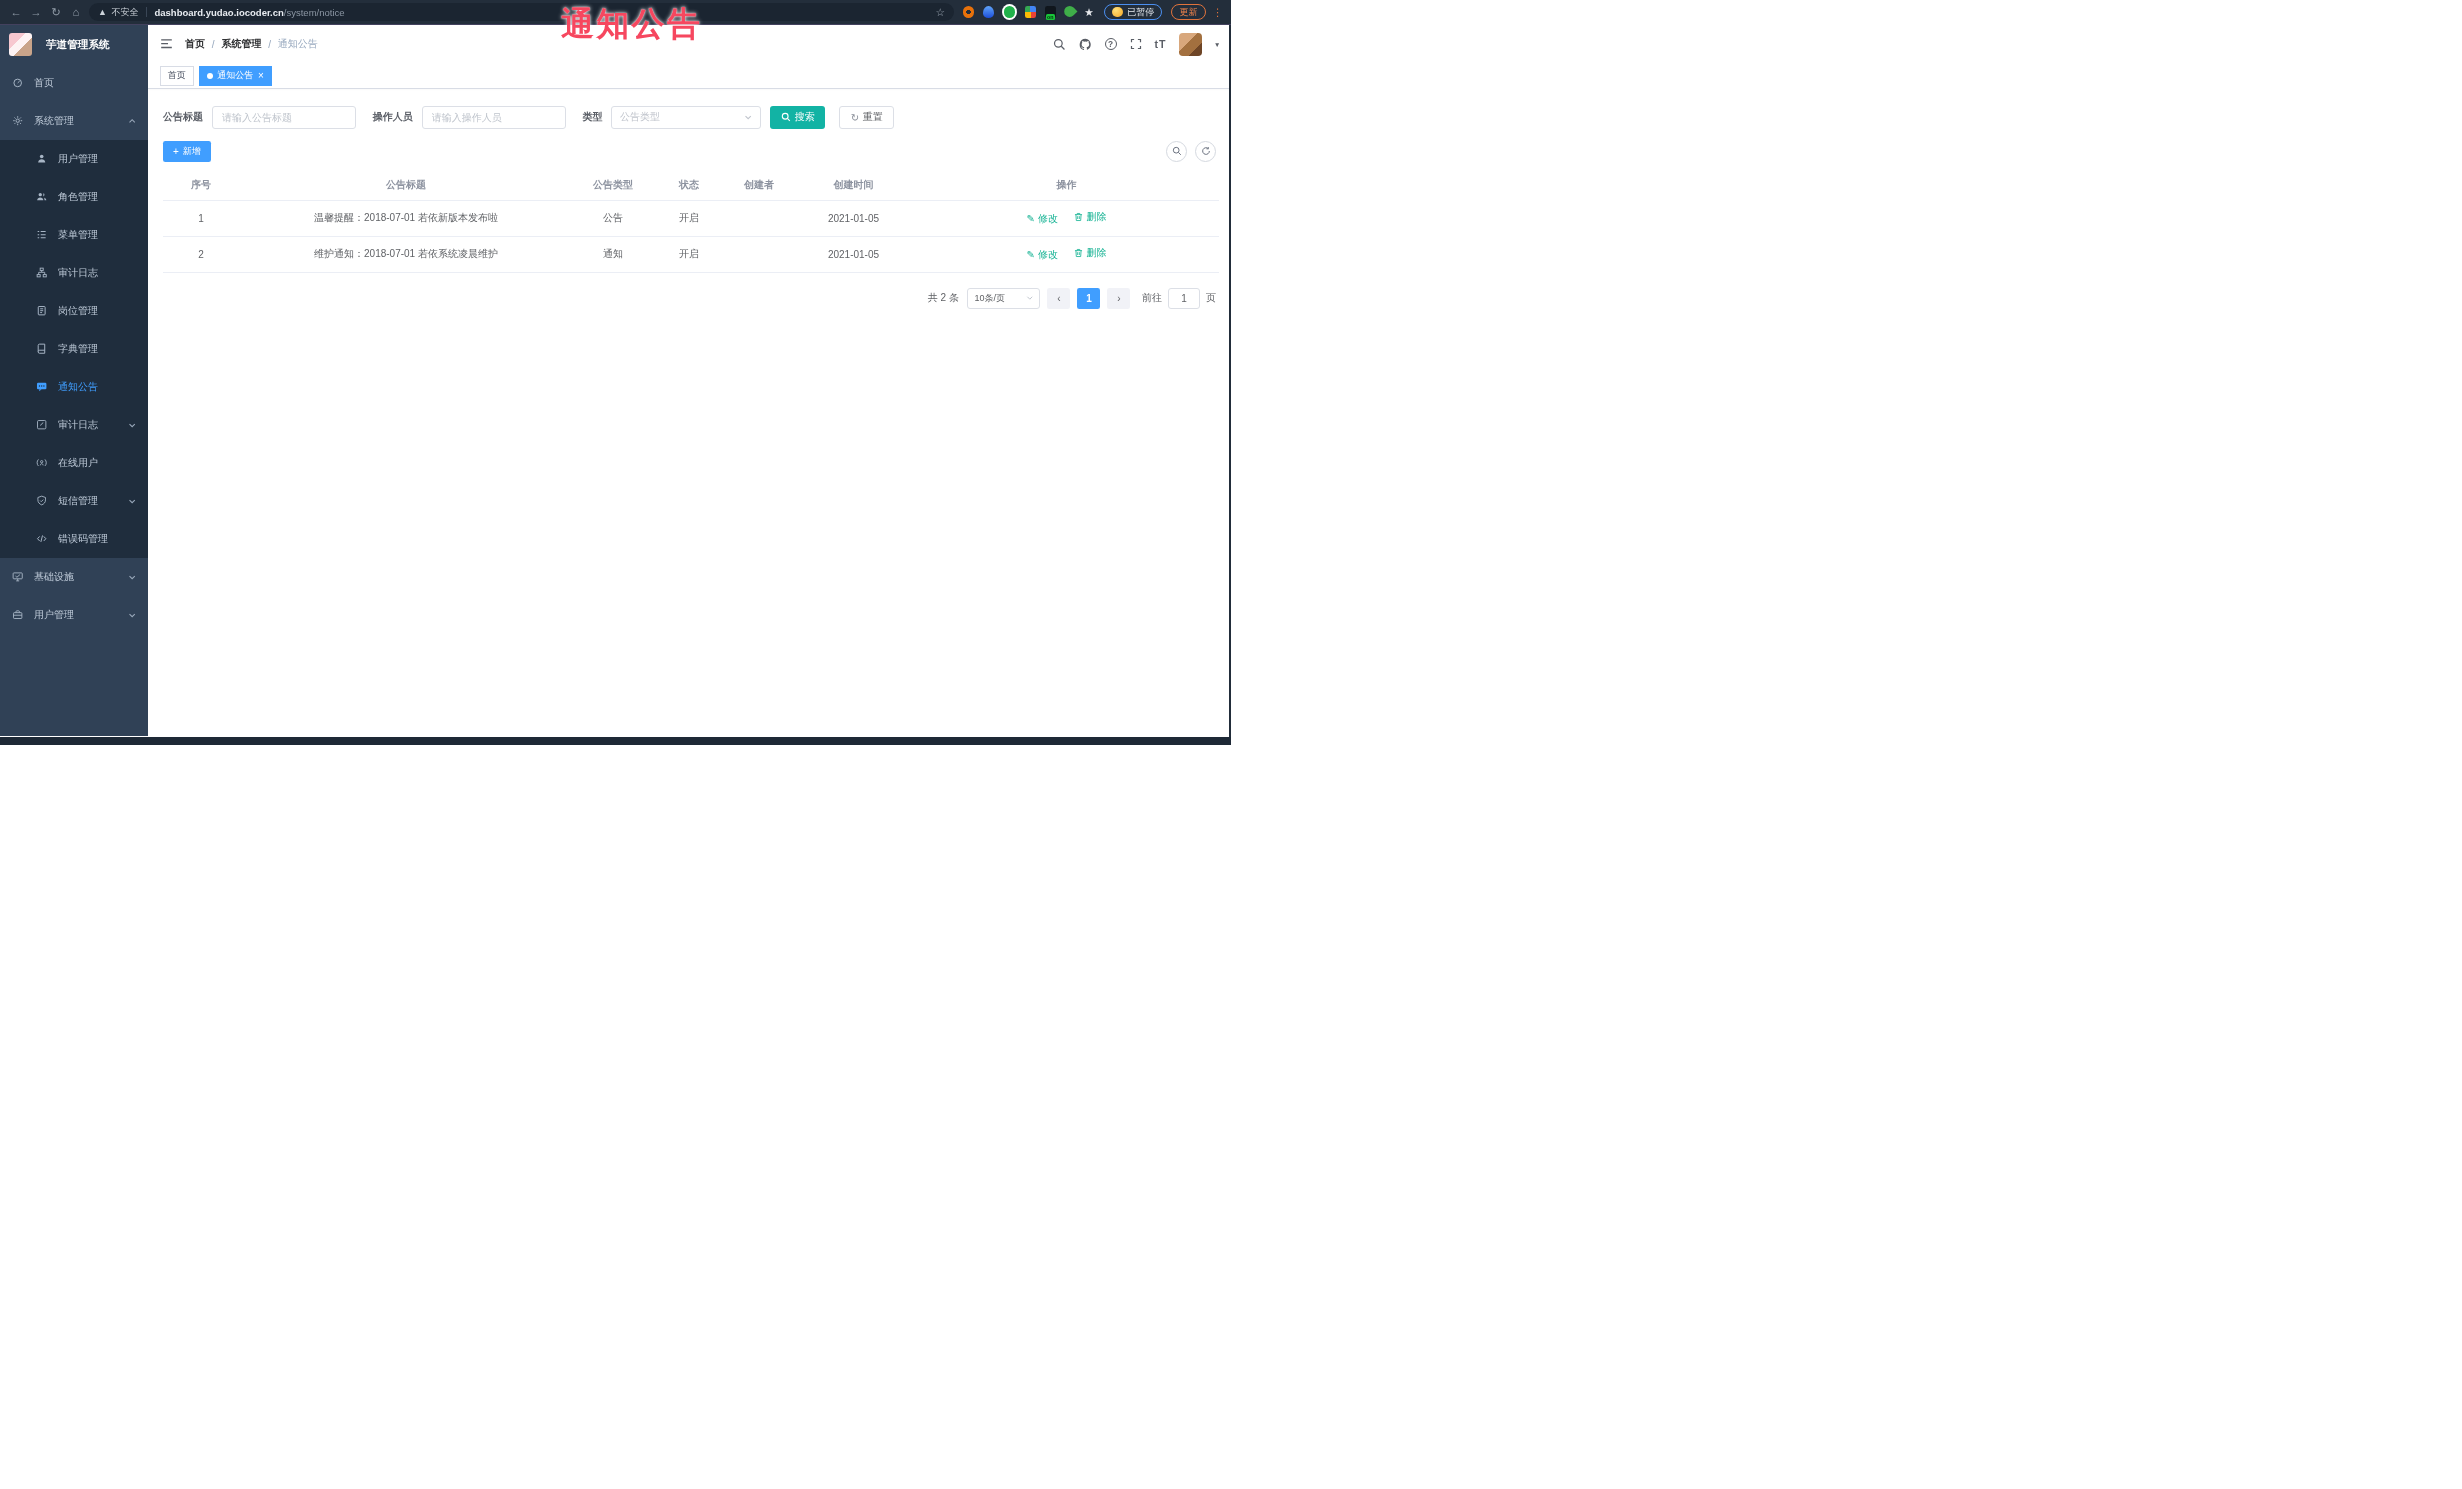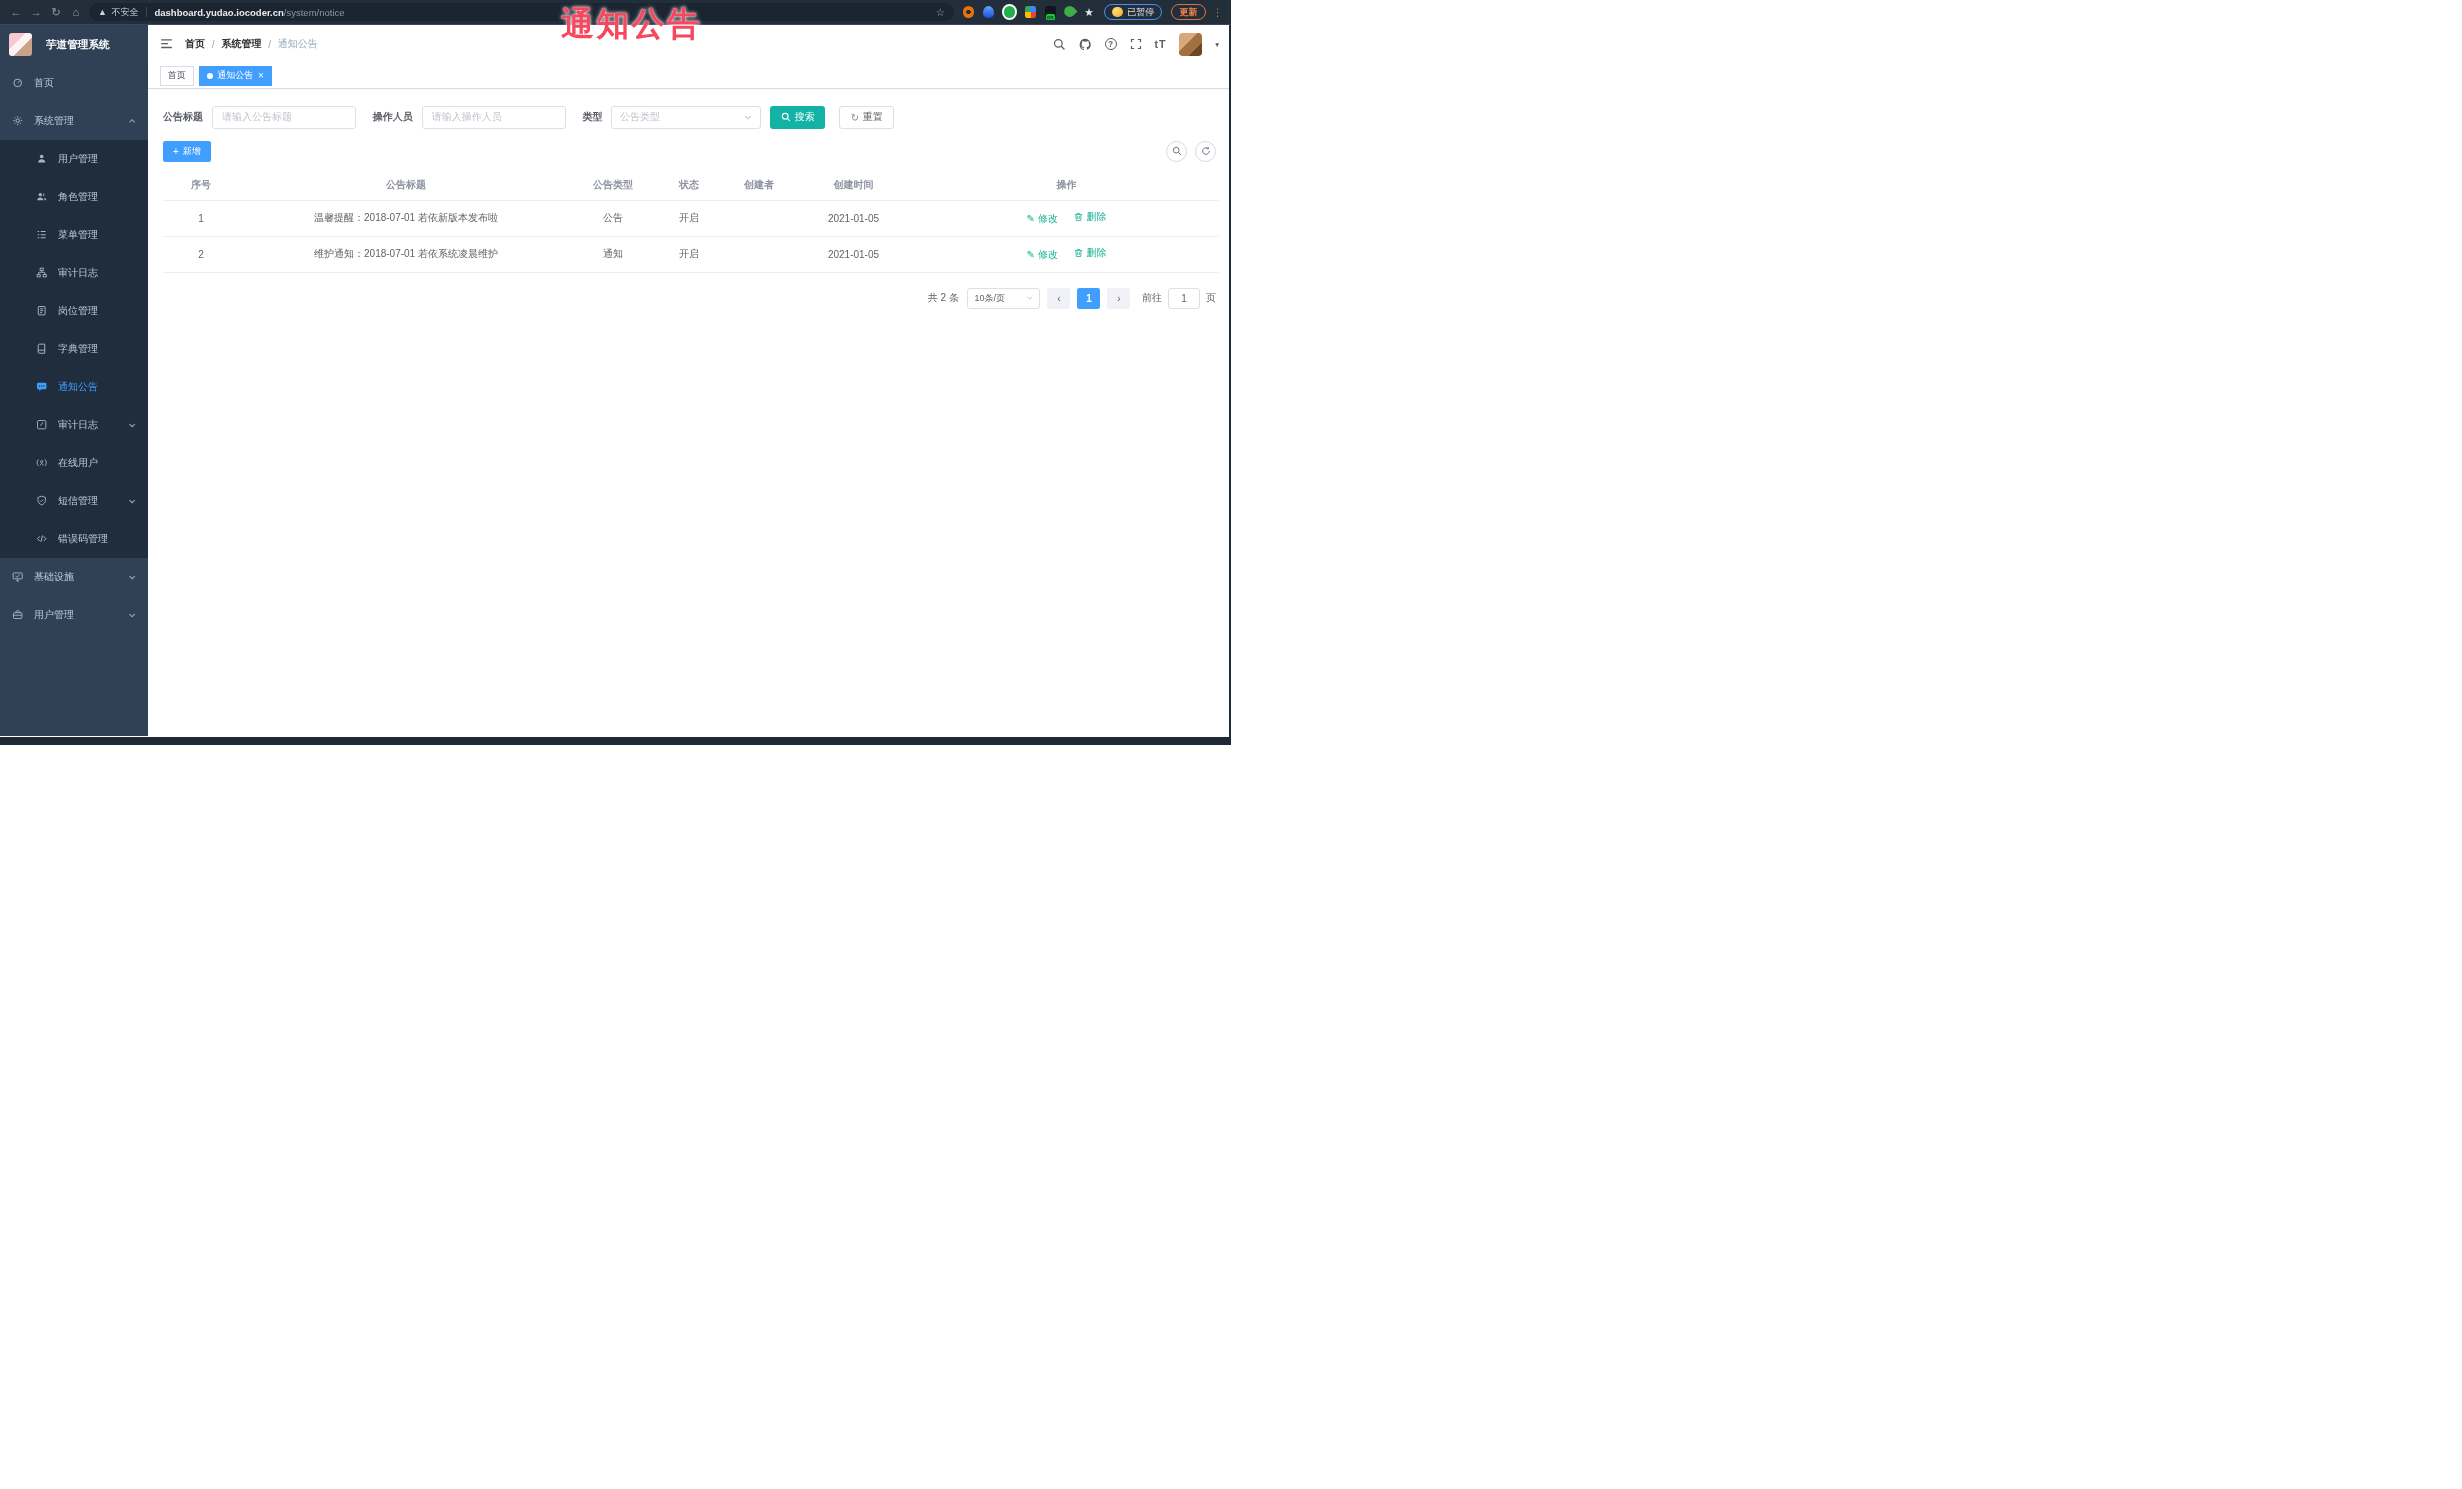--- a/index.html
+++ b/index.html
@@ -26,21 +26,21 @@
   .ext-grid  { border-radius:2.3px; background:conic-gradient(#4285f4 0 25%, #ea4335 0 50%, #fbbc05 0 75%, #34a853 0); }
   .ext-on    { position:relative; background:#10161d; border-radius:2.3px; }
   .ext-on .badge { position:absolute; bottom:-2.3px; left:0.8px; background:#19c43a; color:#07300f;
     font-size:5.3px; font-weight:bold; padding:0 1.5px; border-radius:1.5px; line-height:6px; }
   .ext-plant { background:#3fae49; border-radius:50% 0 50% 50%; transform:rotate(45deg); }
   .ext-puzzle { color:#e8eaed; font-size:10.6px; width:auto; background:none; border-radius:0; }
   .paused-pill { height:16.7px; border:1.5px solid #4b8ff0; border-radius:9px; display:flex; align-items:center;
     gap:4.6px; padding:0 6.8px; color:#e8ecf1; font-size:9px; margin-left:10.6px; cursor:pointer; }
   .emoji-face { width:10.6px; height:10.6px; border-radius:50%; background:radial-gradient(circle at 35% 30%, #ffe07a, #f5a623); }
   .update-pill { height:16.7px; border:1.5px solid #e0733c; border-radius:9px; color:#f0834b; font-size:9px;
-    font-weight:bold; display:flex; align-items:center; padding:0 7.6px; margin-left:9px; cursor:pointer; }
+    font-weight:normal; display:flex; align-items:center; padding:0 7.6px; margin-left:9px; cursor:pointer; }
   .menu-dots { color:#e0733c; font-size:10.6px; margin-left:6px; cursor:pointer; }
 
   
   .app { display:flex; height:711px; }
   .sidebar { width:148px; background:#304156; color:#bfcbd9; flex:0 0 auto; overflow:hidden; }
   .logo-row { height:39px; display:flex; align-items:center; gap:14px; padding:0 9px; cursor:pointer; }
   .logo-avatar { width:23px; height:23px; border-radius:3px; flex:0 0 auto;
     background:linear-gradient(135deg,#f7c8d0 0 35%, #fdf3f4 35% 60%, #c9a48a 60%); }
   .logo-title { color:#fff; font-weight:bold; font-size:10.6px; white-space:nowrap; }
   .s-item { height:38px; display:flex; align-items:center; gap:10px; padding:0 12px; font-size:10px;
@@ -79,21 +79,21 @@
   .tag.active { background:#409eff; border-color:#409eff; color:#fff; }
   .tag .dot { width:6px; height:6px; border-radius:50%; background:#fff; }
   .tag .close { font-size:10px; line-height:1; }
 
   
   .content { flex:1; padding:10.6px 15px 0 15px; }
   .filter-row { display:flex; align-items:center; margin-top:6px; font-size:10px; color:#606266; }
   .f-group { display:flex; align-items:center; gap:9px; margin-right:16.7px; }
   .f-label { font-weight:bold; color:#5a5e66; white-space:nowrap; }
   .inp { width:144px; height:23px; border:0.8px solid #dcdfe6; border-radius:3px; padding:0 9px;
-    font-size:10px; color:#606266; outline:none; font-family:Liberation Mono, monospace; }
+    font-size:10px; color:#606266; outline:none; font-family:Liberation Sans, sans-serif; }
   .inp::placeholder { color:#bfc4cc; }
   .sel { width:150px; height:23px; border:0.8px solid #dcdfe6; border-radius:3px; padding:0 7.6px;
     display:flex; align-items:center; justify-content:space-between; cursor:pointer; background:#fff; }
   .sel .ph { color:#c0c4cc; font-size:10px; }
   .sel .chev { color:#c0c4cc; display:flex; }
   .btn { height:23px; border-radius:3px; font-size:10px; display:inline-flex; align-items:center;
     gap:3.8px; padding:0 10.6px; cursor:pointer; border:none; font-family:inherit; }
   .btn-search { background:#12b3a4; color:#fff; }
   .btn-reset { background:#fff; border:0.8px solid #dcdfe6; color:#606266; margin-left:13.7px; }
   .btn-reset .ric { font-size:10px; color:#8a8f99; }

